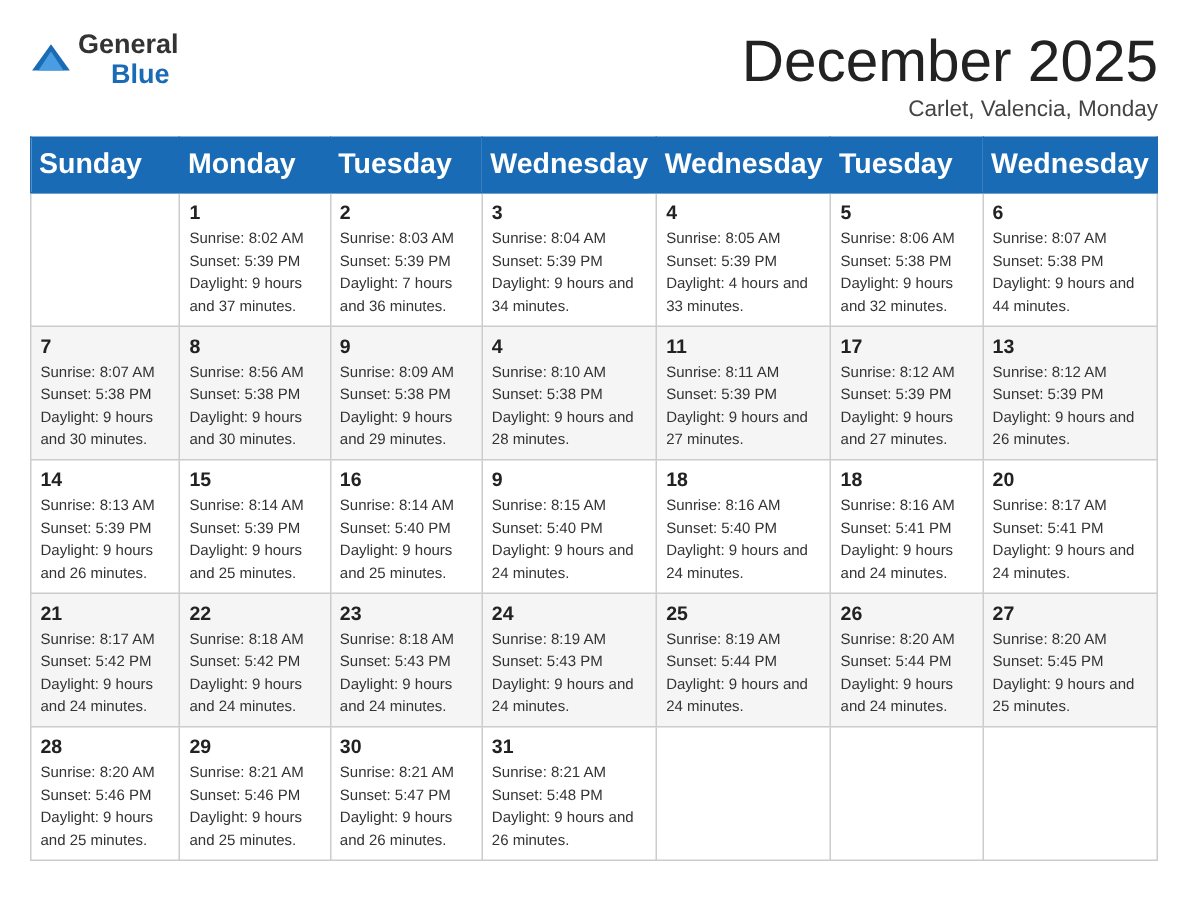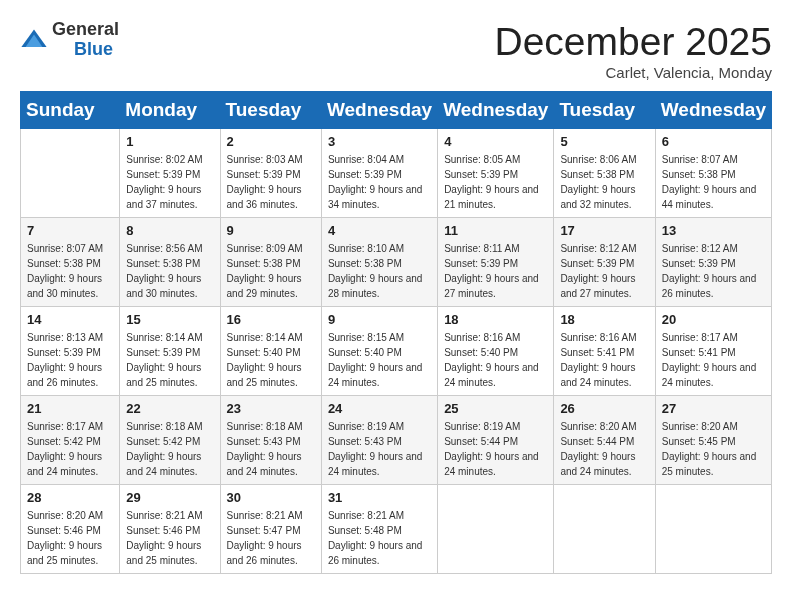--- a/index.html
+++ b/index.html
@@ -128,37 +128,37 @@
             <div>Sunrise: 8:02 AM</div>
             <div>Sunset: 5:39 PM</div>
             <div>Daylight: 9 hours and 37 minutes.</div>
           </div>
         </td>
         <td>
           <span class="day-number">2</span>
           <div class="day-info">
             <div>Sunrise: 8:03 AM</div>
             <div>Sunset: 5:39 PM</div>
-            <div>Daylight: 9 hours and 36 minutes.</div>
+            <div>Daylight: 7 hours and 36 minutes.</div>
           </div>
         </td>
         <td>
           <span class="day-number">3</span>
           <div class="day-info">
             <div>Sunrise: 8:04 AM</div>
             <div>Sunset: 5:39 PM</div>
             <div>Daylight: 9 hours and 34 minutes.</div>
           </div>
         </td>
         <td>
           <span class="day-number">4</span>
           <div class="day-info">
             <div>Sunrise: 8:05 AM</div>
             <div>Sunset: 5:39 PM</div>
-            <div>Daylight: 9 hours and 21 minutes.</div>
+            <div>Daylight: 4 hours and 33 minutes.</div>
           </div>
         </td>
         <td>
           <span class="day-number">5</span>
           <div class="day-info">
             <div>Sunrise: 8:06 AM</div>
             <div>Sunset: 5:38 PM</div>
             <div>Daylight: 9 hours and 32 minutes.</div>
           </div>
         </td>

